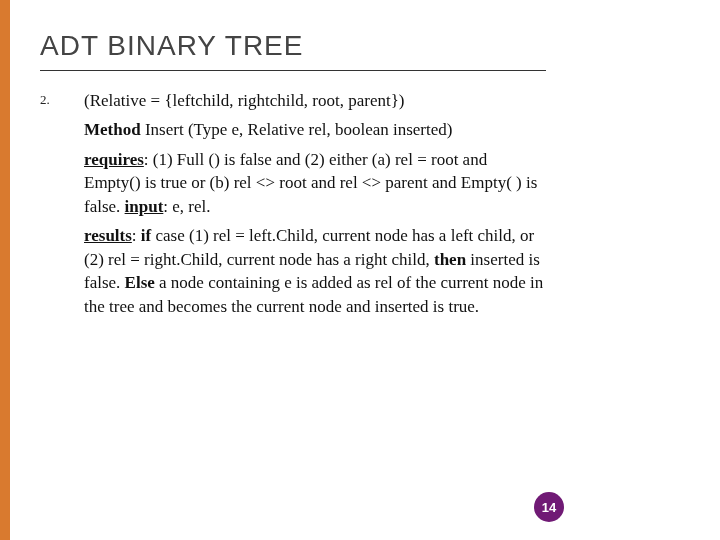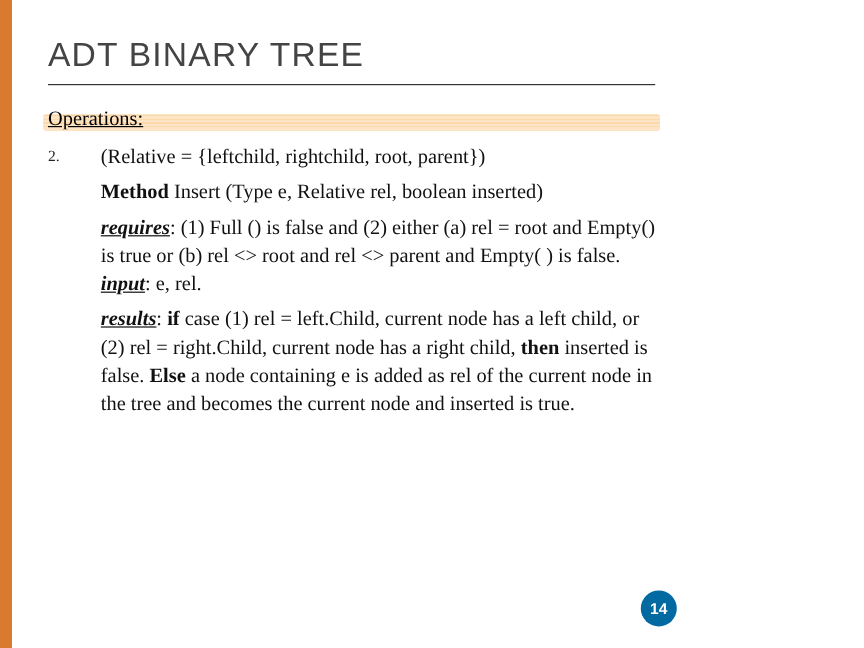--- a/index.html
+++ b/index.html
@@ -56,45 +56,41 @@
     padding-top: 3px;
     color: #222;
   }
   .item-body {
     font-size: 17px;
     line-height: 1.38;
     color: #111;
   }
   .item-body p { margin-bottom: 6px; }
   .b { font-weight: 700; }
-  .u { text-decoration: underline; font-style: italic; }
+  .u { text-decoration: underline; }
   .pagenum {
     position: absolute;
     right: 22px; bottom: 18px;
     width: 30px; height: 30px;
     border-radius: 50%;
-    background: #0369a1;
+    background: #701a75;
     color: #fff;
     font-family: Arial, sans-serif;
     font-size: 13px; font-weight: 700;
     display: flex; align-items: center; justify-content: center;
   }
 </style>
 </head>
 <body>
 
 <div class="slide">
 
   <div class="title">ADT BINARY TREE</div>
   <hr class="rule">
 
-  <div class="ops-row">
-    <div class="highlight"></div>
-    <span class="ops-label">Operations:</span>
-  </div>
 
   <div class="item-row">
     <div class="item-num">2.</div>
     <div class="item-body">
 
       <p>(Relative = {leftchild, rightchild, root, parent})</p>
 
       <p>
         <span class="b">Method</span><span> Insert (Type e, Relative rel, boolean inserted)</span>
       </p>

